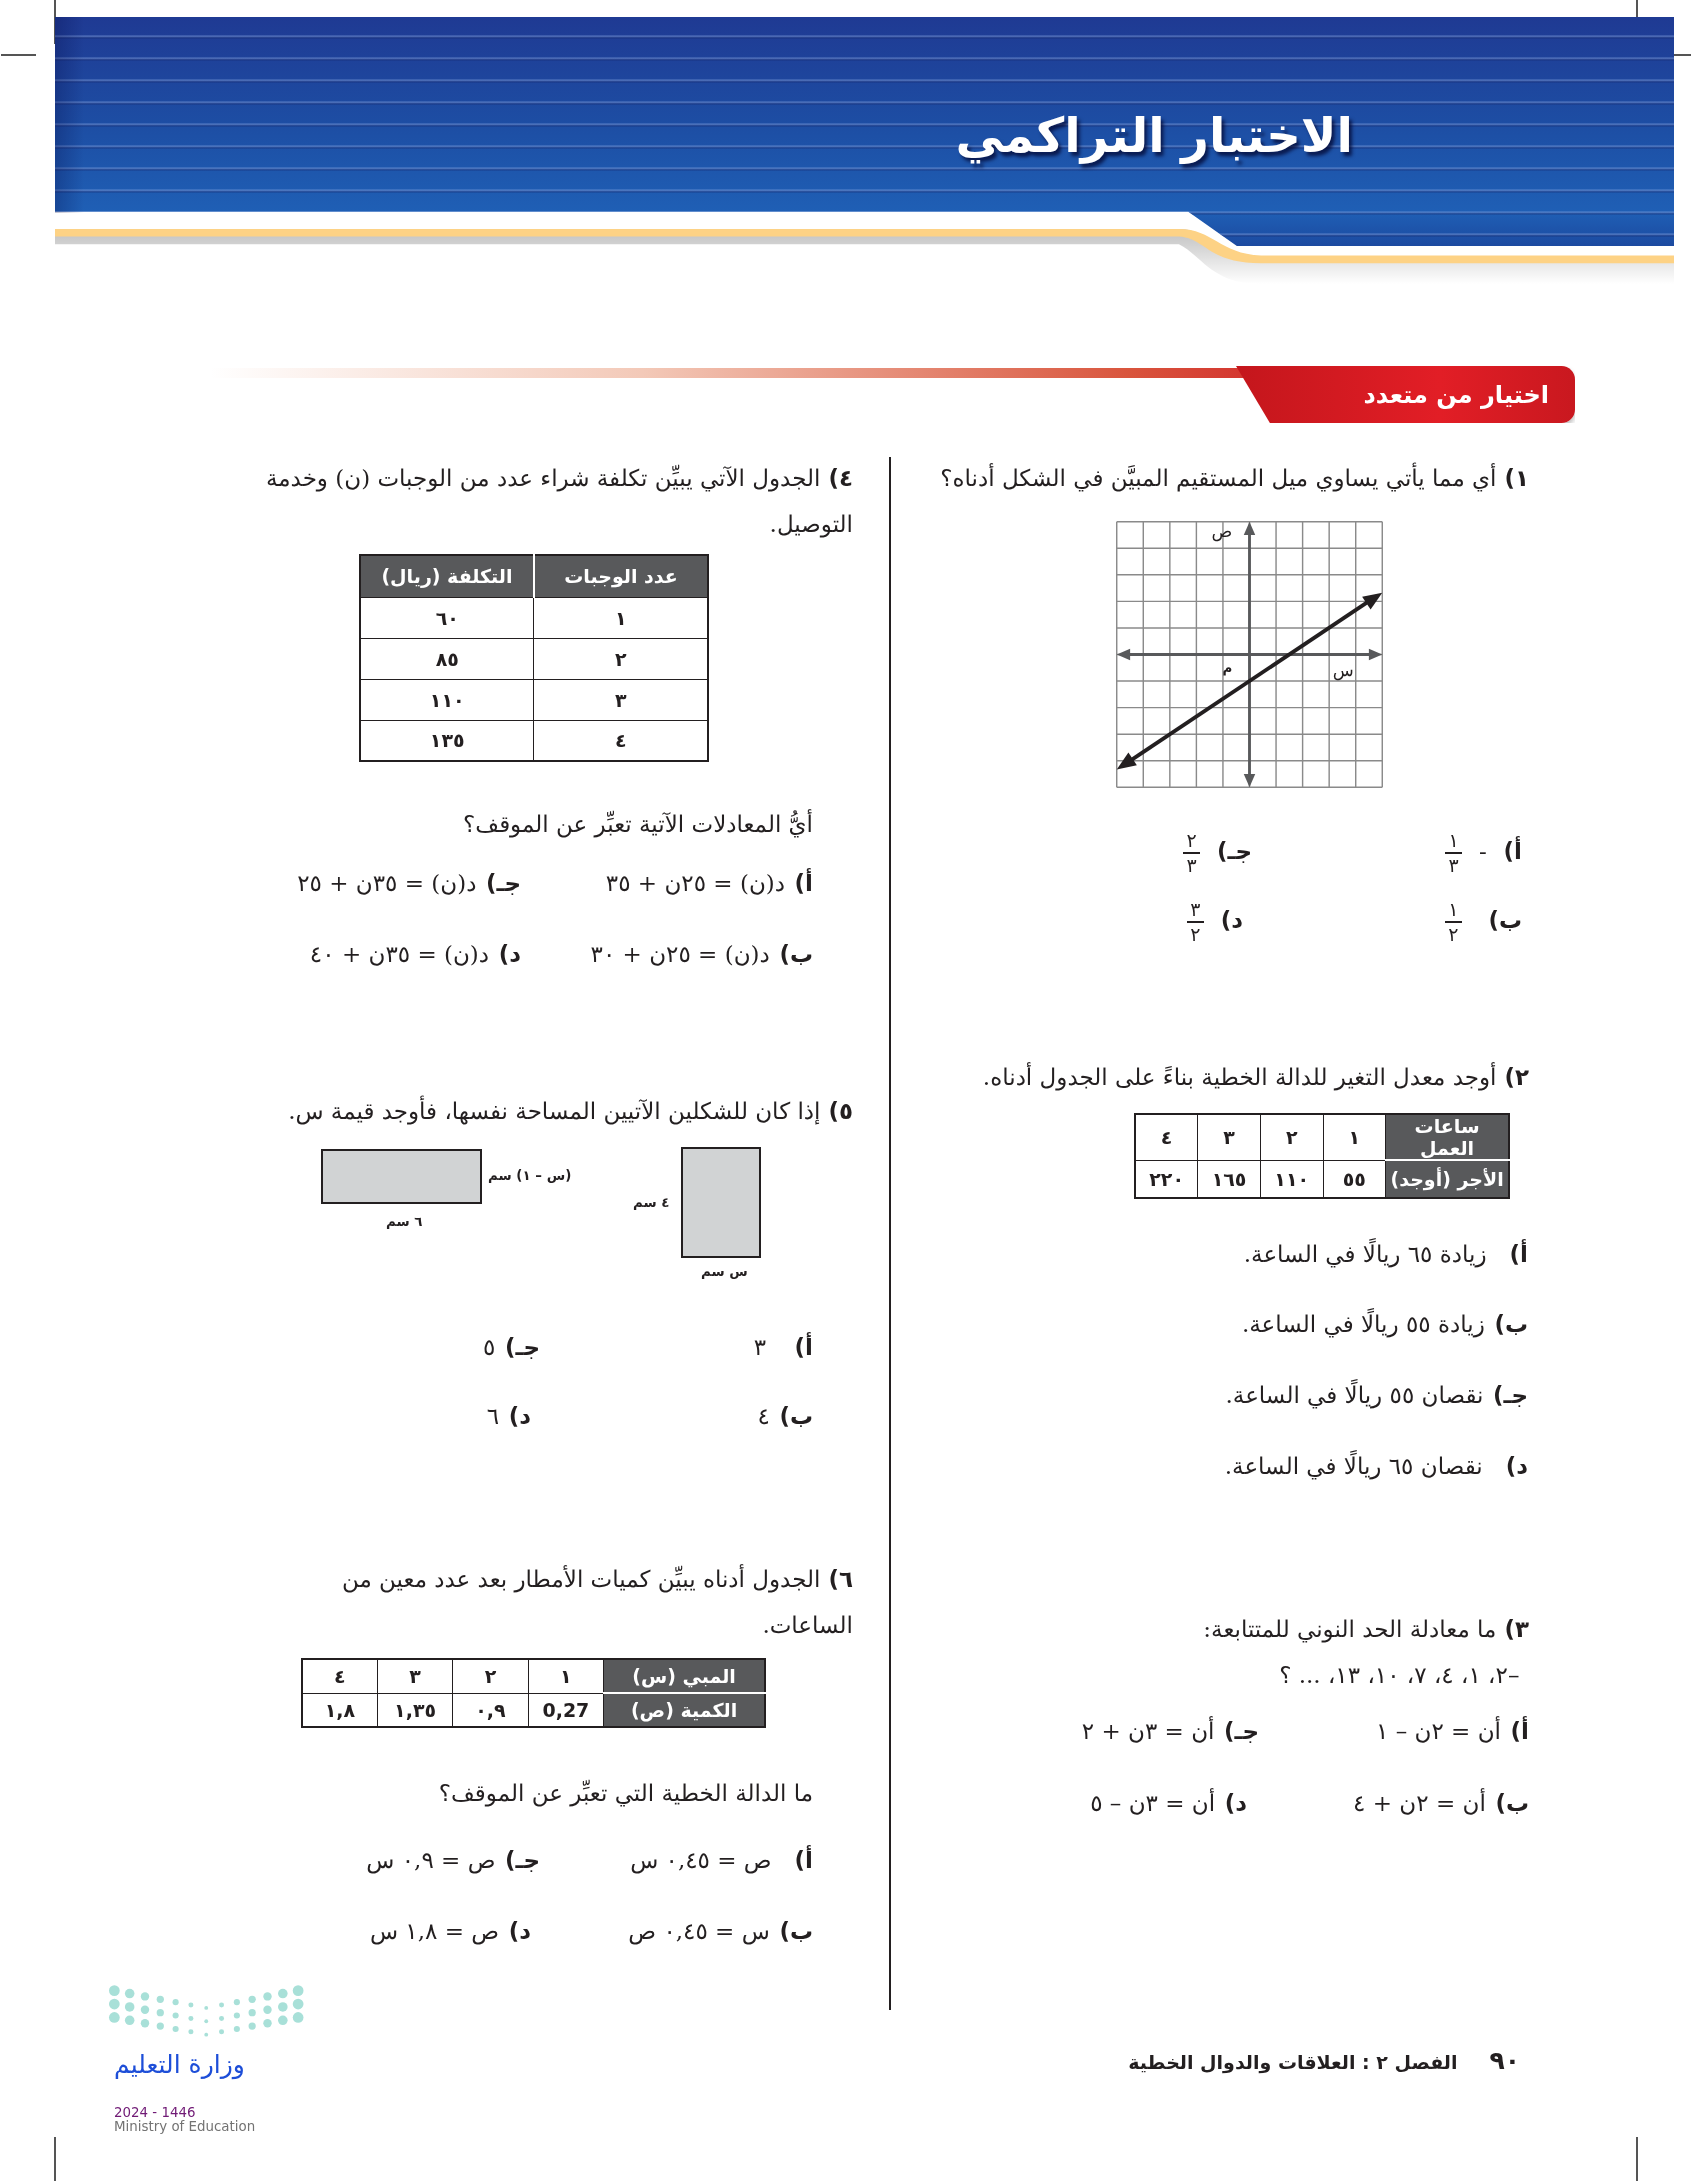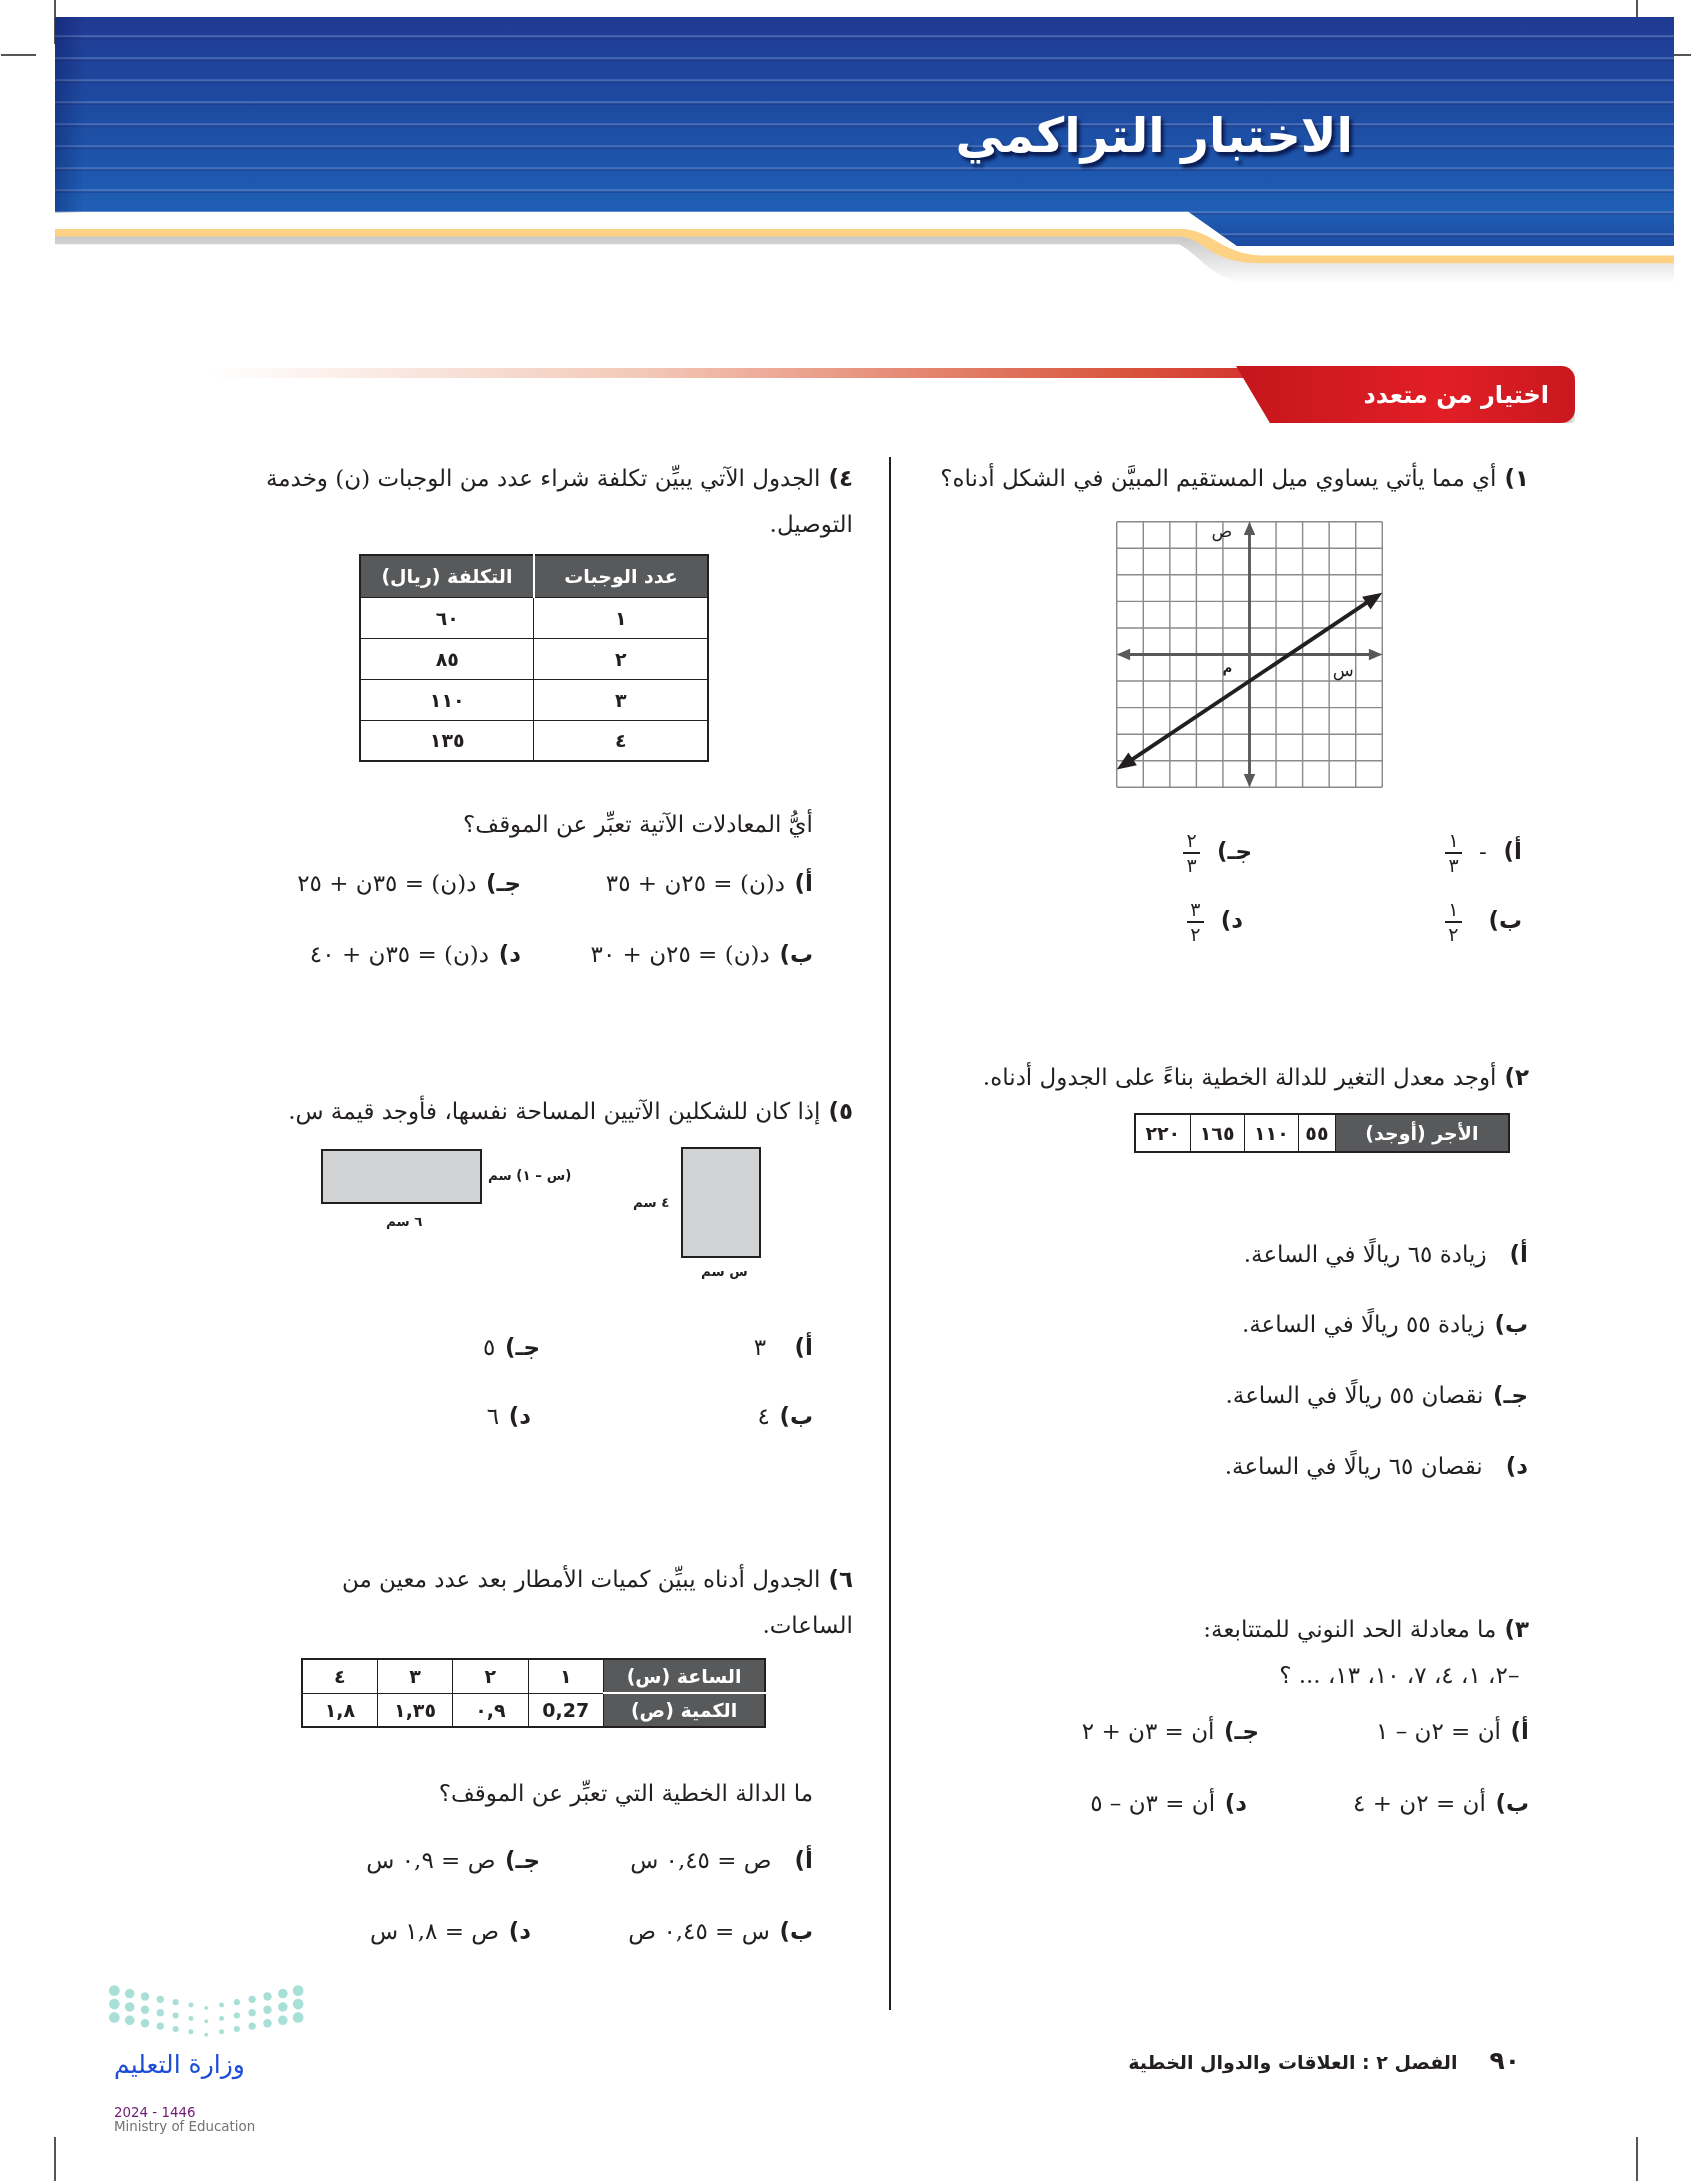--- a/index.html
+++ b/index.html
@@ -189,20 +189,27 @@
       <span class="bar"></span>
       <span>٢</span>
     </span>
 </div>
 
 <div class="q" style="right:163px;top:1054px;width:688px;">
   <span class="num">٢</span><span class="num">) </span><span>أوجد معدل التغير للدالة الخطية بناءً على الجدول أدناه.</span>
 </div>
 <table class="t-outer" style="right:182px;top:1113px;width:376px;">
   <tbody>
+      <tr style="height:38px;">
+    <td class="hdr" style="width:124px;border-bottom:2.9px solid #fff;">ساعات العمل</td>
+    <td style="width:63px;">١</td>
+    <td style="width:63px;">٢</td>
+    <td style="width:63px;">٣</td>
+    <td style="width:63px;">٤</td>
+  </tr>
   <tr style="height:38px;">
     <td class="hdr">الأجر (أوجد)</td>
     <td>٥٥</td>
     <td>١١٠</td>
     <td>١٦٥</td>
     <td>٢٢٠</td>
   </tr>
 </tbody>
   </table>
 
@@ -267,21 +274,21 @@
 <div class="opt" style="right:879px;top:1403px;"><span class="lbl">ب)</span><span>٤</span></div>
 <div class="opt" style="right:1152px;top:1334px;"><span class="lbl">جـ)</span><span>٥</span></div>
 <div class="opt" style="right:1161px;top:1403px;"><span class="lbl">د)</span><span>٦</span></div>
 
 <div class="q" style="right:839px;top:1556px;width:564px;">
   <span class="num">٦</span><span class="num">) </span><span>الجدول أدناه يبيِّن كميات الأمطار بعد عدد معين من الساعات.</span>
 </div>
 <table class="t-outer" style="left:301px;top:1658px;width:465px;">
   <tbody>
       <tr style="height:34px;">
-    <td class="hdr" style="width:163px;border-bottom:2.9px solid #fff;">الساعة (س)</td>
+    <td class="hdr" style="width:163px;border-bottom:2.9px solid #fff;">المبي (س)</td>
     <td style="width:76px;">١</td>
     <td style="width:76px;">٢</td>
     <td style="width:76px;">٣</td>
     <td style="width:76px;">٤</td>
   </tr>
   <tr style="height:34px;">
     <td class="hdr">الكمية (ص)</td>
     <td>0,27</td>
     <td>٠,٩</td>
     <td>١,٣٥</td>

